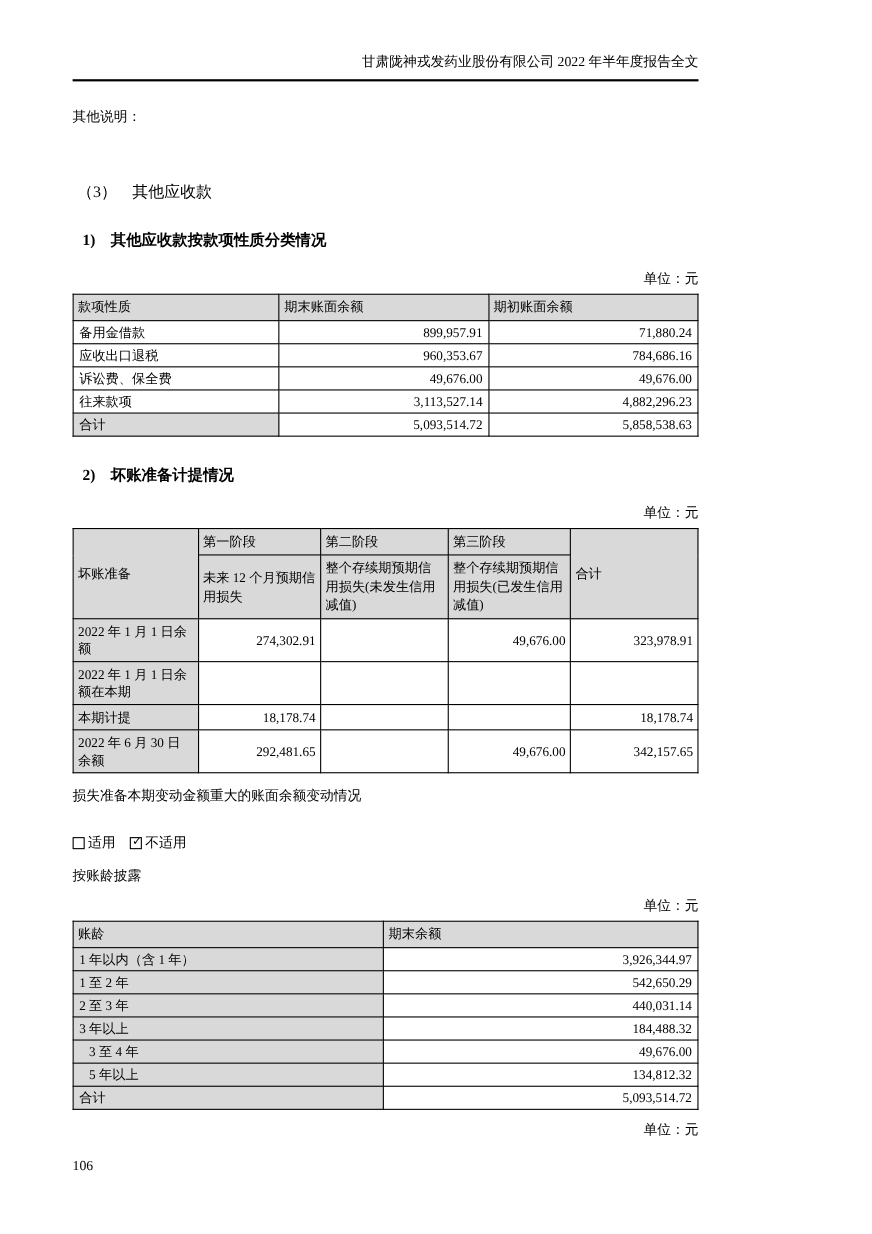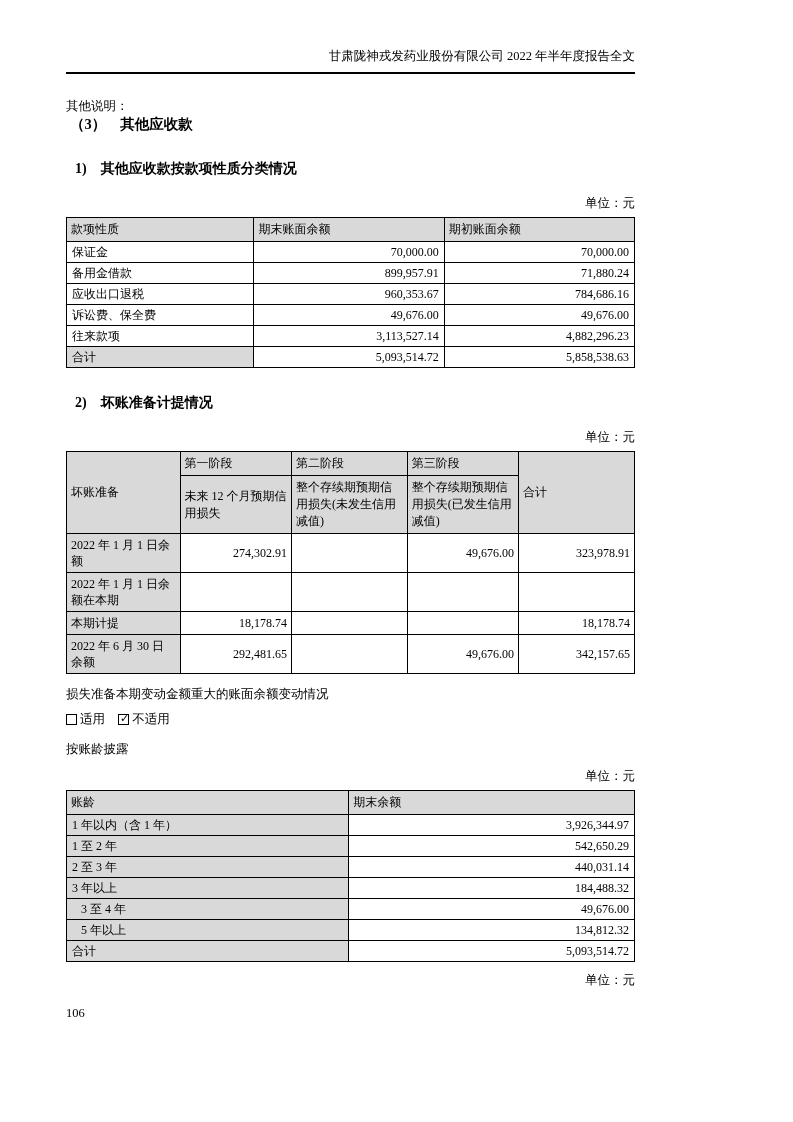--- a/index.html
+++ b/index.html
@@ -9,42 +9,42 @@
     font-family:"Liberation Serif","DejaVu Serif",serif;
     color:#000; font-size:12.5px;
   }
   .page { padding:48px 66px 0 66px; width:701px; height:1122px; }
 
   .doc-header { text-align:right; font-size:12.5px; padding-bottom:7px;
                 border-bottom:2px solid #000; }
 
   .plain-note { margin-top:24px; font-size:12.5px; }
 
-  .h-section { font-weight:bold; font-size:14.5px; padding-left:4px; }
+  .h-section { margin-top:50px; font-weight:normal; font-size:14.5px; padding-left:4px; }
   .h-sub { margin-top:26px; font-weight:bold; font-size:14px; padding-left:9px; }
   .h-prefix { margin-right:14px; }
 
   .unit-line { margin-top:17px; text-align:right; font-size:12.5px; }
   .unit-line.tight { margin-top:10px; }
 
   table { width:100%; border-collapse:collapse; margin-top:5px;
           font-size:12px; table-layout:fixed; }
   table, th, td { border:1px solid #000; }
   table { border-width:1.5px; }
   th { font-weight:normal; text-align:left; background:#d9d9d9;
        padding:3px 4px; line-height:17px; }
   td { padding:2px 5px; line-height:16px; vertical-align:middle; }
   td.l { text-align:left; }
   td.r { text-align:right; }
   td.shade { background:#d9d9d9; }
   td.indent { padding-left:14px; }
   .t2 td, .t2 th { padding:3px 4px; }
 
   .note-line { margin-top:12px; font-size:12.5px; }
-  .check-line { margin-top:8px; font-size:12.5px; }
+  .check-line { margin-top:26px; font-size:12.5px; }
   .check-opt { margin-right:10px; display:inline-flex; align-items:center; }
   .cbox { display:inline-block; width:11px; height:11px; border:1px solid #000;
           margin-right:3px; position:relative; line-height:11px; text-align:center;
           font-size:11px; }
   .cbox span { position:absolute; left:0; top:-2px; width:11px; }
 
   .closing-note { margin-top:22px; font-size:12.5px; }
   .page-number { margin-top:17px; font-size:12.5px;
                  padding-right:9px; }
 </style>
@@ -74,25 +74,20 @@
         <col>
       </colgroup>
     <thead>
       <tr>
         <th>款项性质</th>
         <th>期末账面余额</th>
         <th>期初账面余额</th>
       </tr>
     </thead>
     <tbody>
-      <tr>
-        <td class="l">保证金</td>
-        <td class="r">70,000.00</td>
-        <td class="r">70,000.00</td>
-      </tr>
       <tr>
         <td class="l">备用金借款</td>
         <td class="r">899,957.91</td>
         <td class="r">71,880.24</td>
       </tr>
       <tr>
         <td class="l">应收出口退税</td>
         <td class="r">960,353.67</td>
         <td class="r">784,686.16</td>
       </tr>

